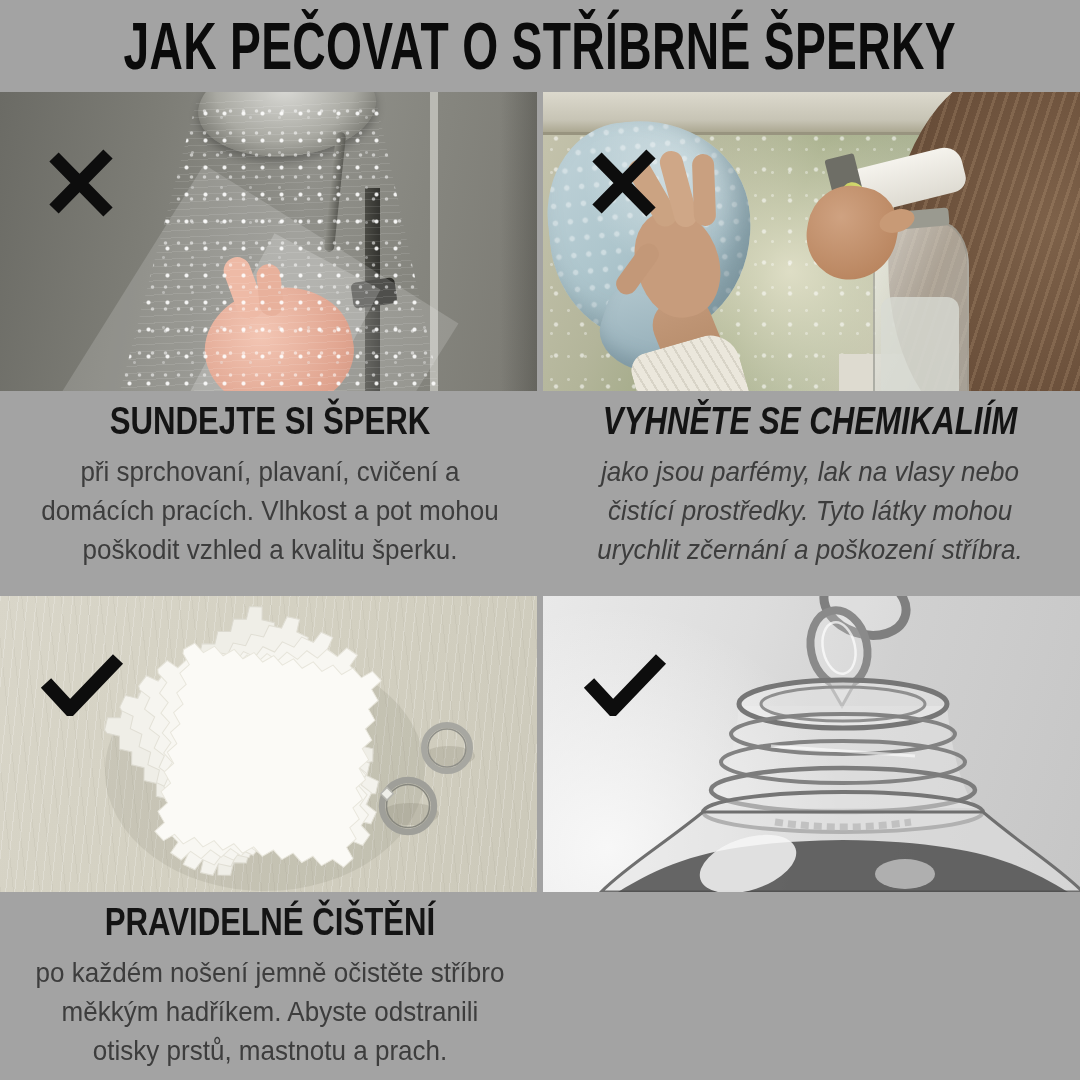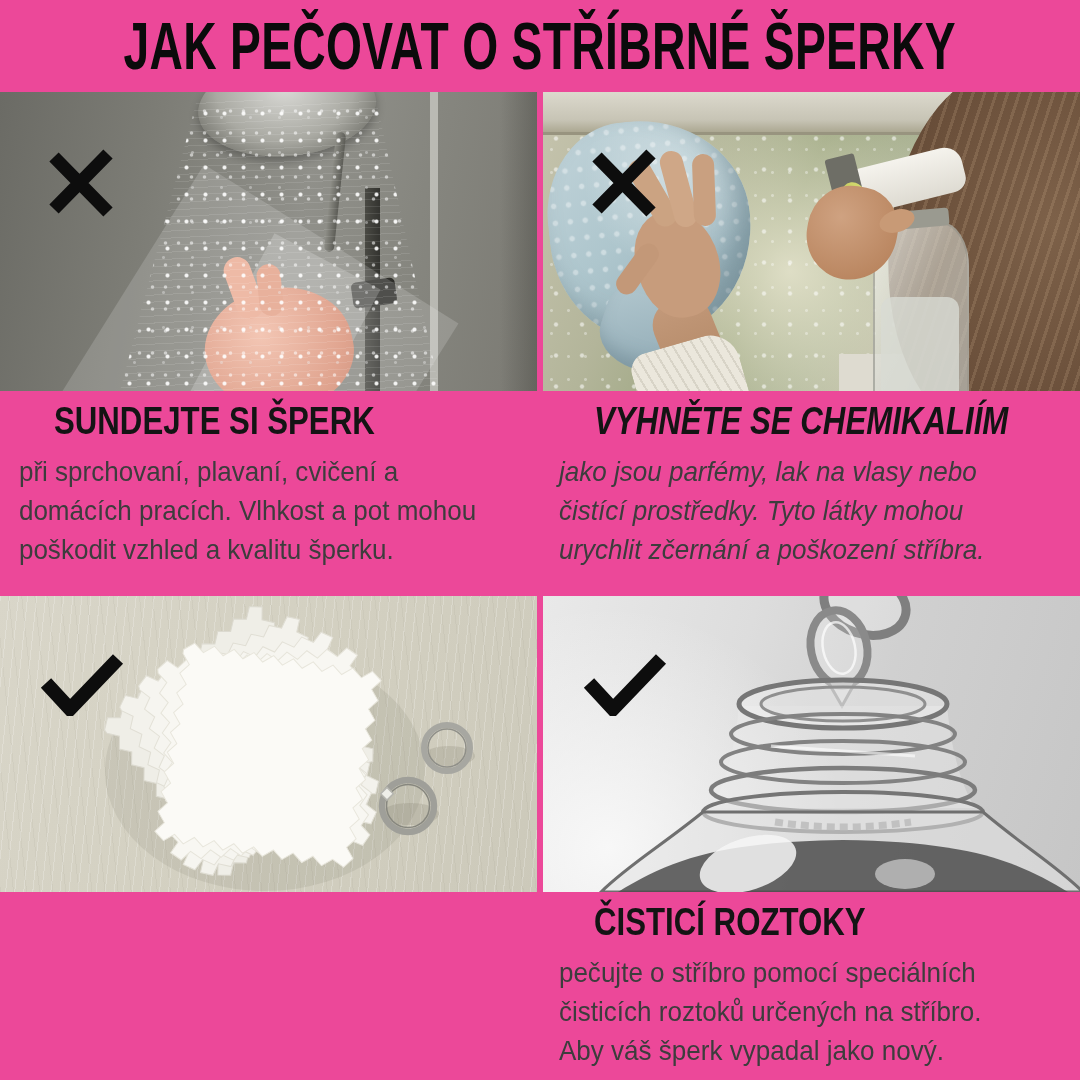--- a/index.html
+++ b/index.html
@@ -1,16 +1,16 @@
 <!DOCTYPE html>
 <html><head>
 <meta charset="utf-8">
 <style>
   html,body{margin:0;padding:0;background:#ffffff;}
-  .poster{position:relative;width:1080px;height:1080px;background:#ec4899;overflow:hidden;
+  .poster{position:relative;width:1080px;height:1080px;background:#a3a3a3;overflow:hidden;
           font-family:"Liberation Sans", sans-serif;color:#1a1a1a;}
   .abs{position:absolute;}
 
   
   .title-band{position:absolute;left:0;top:0;width:1080px;height:92px;display:flex;align-items:center;justify-content:center;}
   .title{margin:0;font-size:66px;font-weight:700;color:#0b0b0b;white-space:nowrap;
          transform:scaleX(.70);letter-spacing:.5px;}
 
   
   .photo{position:absolute;overflow:hidden;}
@@ -100,21 +100,21 @@
 
   
   .mark{position:absolute;z-index:40;}
   .mark-cross{left:46px;top:54px;width:70px;height:74px;}
   .mark-check{left:40px;top:56px;width:84px;height:64px;}
 
   
   .photo svg.scene{position:absolute;left:0;top:0;}
 
   
-  .text-block{position:absolute;text-align:left;}
+  .text-block{position:absolute;text-align:center;}
   .tb1{left:0;top:395px;width:540px;height:200px;}
   .tb2{left:540px;top:395px;width:540px;height:200px;font-style:italic;}
   .tb3{left:0;top:896px;width:540px;height:184px;}
   .tb4{left:540px;top:896px;width:540px;height:184px;}
   .tb-heading{margin:4px 0 9px 0;font-size:39px;font-weight:700;color:#141414;white-space:nowrap;
               transform:scaleX(.80);letter-spacing:0;}
   .tb-line{font-size:28px;line-height:39px;color:#3d3d3d;white-space:nowrap;transform:scaleX(.93);}
 </style>
 </head>
 <body>
@@ -232,21 +232,21 @@
     <div class="tb-line">poškodit vzhled a kvalitu šperku.</div>
   </div>
 
   <div class="text-block tb2">
     <h2 class="tb-heading">VYHNĚTE SE CHEMIKALIÍM</h2>
     <div class="tb-line">jako jsou parfémy, lak na vlasy nebo</div>
     <div class="tb-line">čistící prostředky. Tyto látky mohou</div>
     <div class="tb-line">urychlit zčernání a poškození stříbra.</div>
   </div>
 
-
-  <div class="text-block tb4">
-    <h2 class="tb-heading">ČISTICÍ ROZTOKY</h2>
-    <div class="tb-line">pečujte o stříbro pomocí speciálních</div>
-    <div class="tb-line">čisticích roztoků určených na stříbro.</div>
-    <div class="tb-line">Aby váš šperk vypadal jako nový.</div>
-  </div>
+  <div class="text-block tb3">
+    <h2 class="tb-heading">PRAVIDELNÉ ČIŠTĚNÍ</h2>
+    <div class="tb-line">po každém nošení jemně očistěte stříbro</div>
+    <div class="tb-line">měkkým hadříkem. Abyste odstranili</div>
+    <div class="tb-line">otisky prstů, mastnotu a prach.</div>
+  </div>
+
 
 </div>
 
 </body></html>

